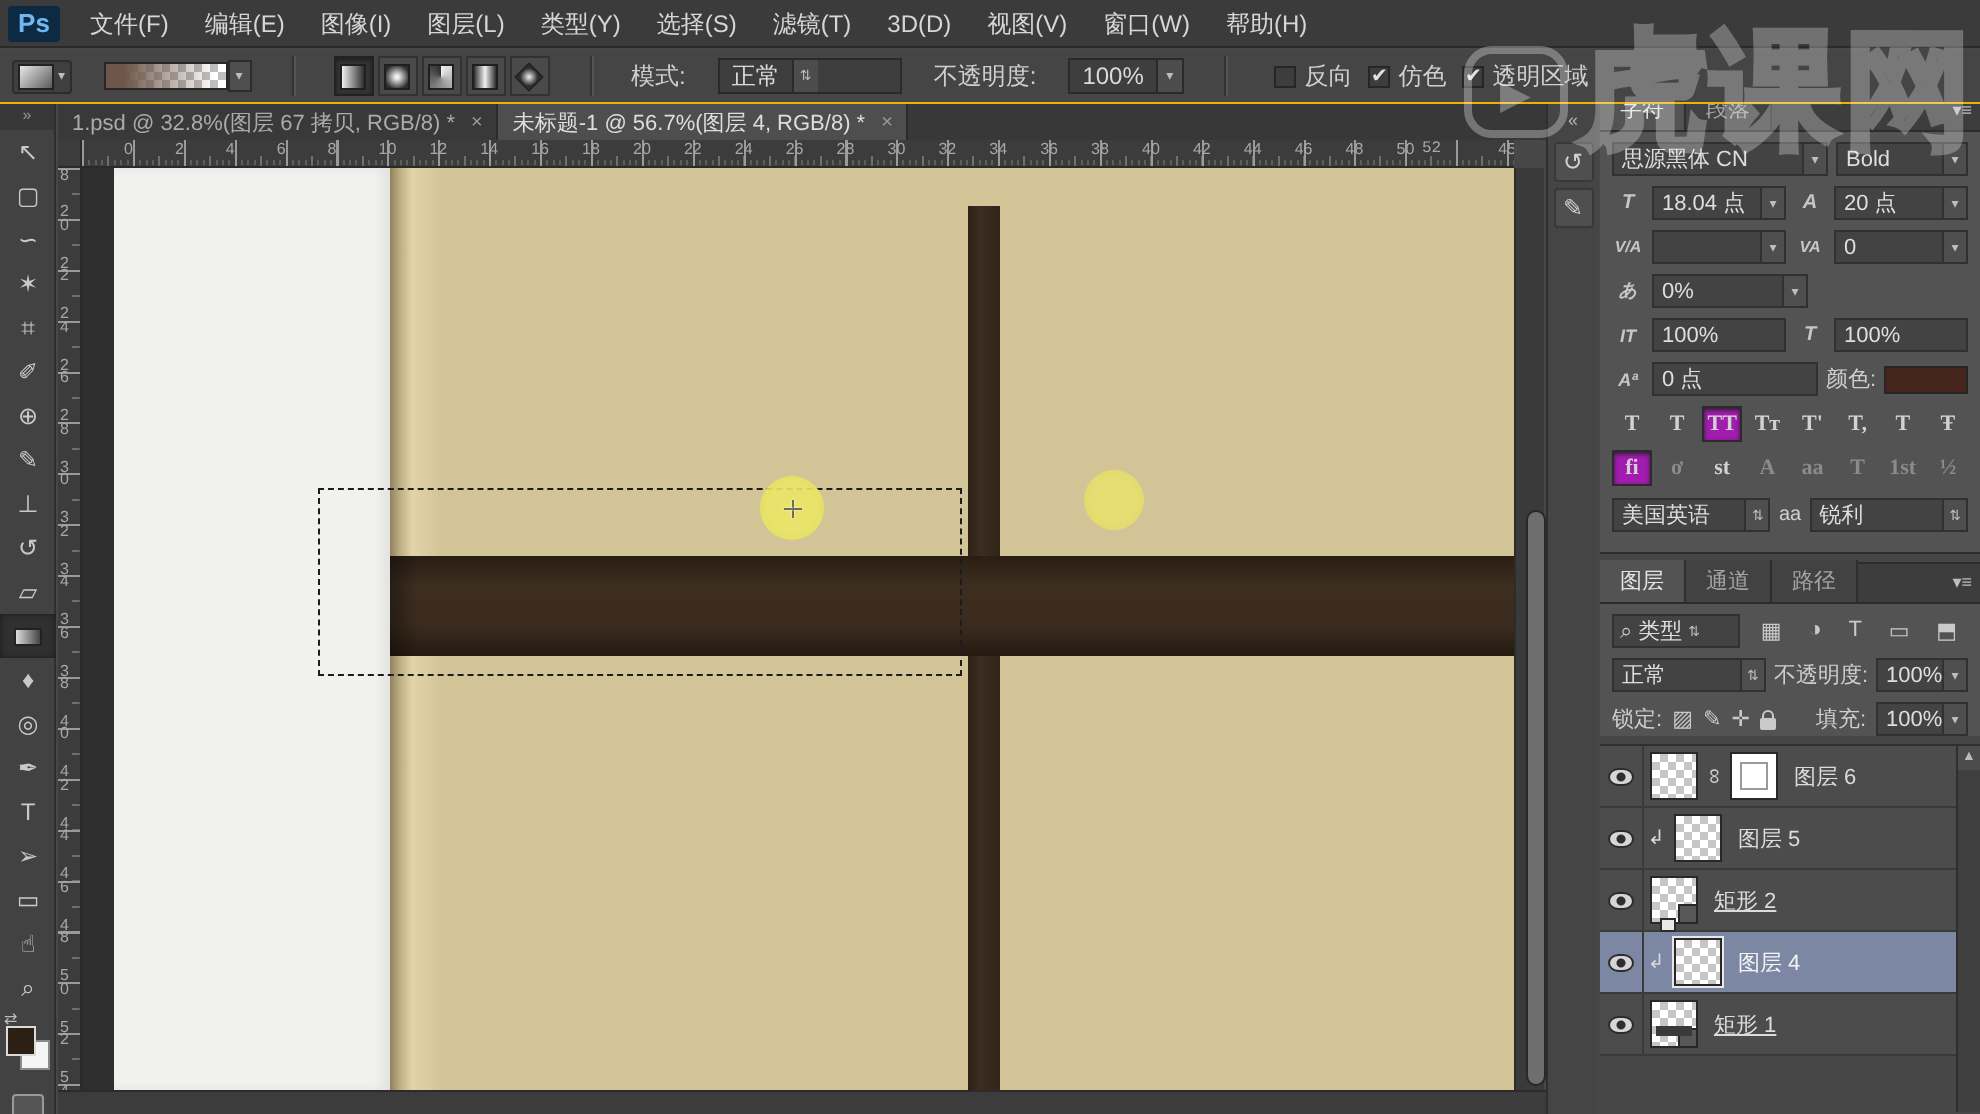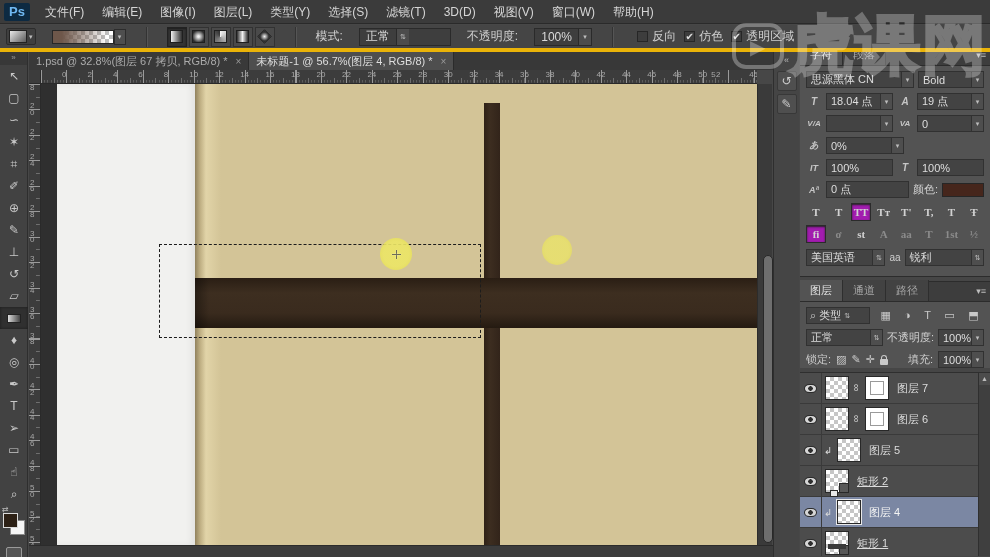--- a/index.html
+++ b/index.html
@@ -7,21 +7,21 @@
   body { font-family:"Liberation Sans","DejaVu Sans",sans-serif; background:#474747; position:relative; color:#cfcfcf; font-size:12px; }
 
   
   .menubar { position:absolute; left:0; top:0; width:990px; height:24px; background:#3b3b3b; border-bottom:1px solid #2a2a2a; display:flex; align-items:center; z-index:5; }
   .ps-logo { width:26px; height:18px; margin:0 6px 0 4px; background:#0d2a42; color:#6fb8f2; font-weight:bold; font-size:13px; display:flex; align-items:center; justify-content:center; border-radius:2px; }
   .menu-item { padding:0 9px; height:24px; line-height:24px; color:#d6d6d6; font-size:12px; cursor:default; }
   .win-controls { position:absolute; right:18px; top:2px; display:flex; gap:14px; z-index:4; }
   .win-btn { color:#b9b9b9; font-size:10px; width:16px; text-align:center; }
 
   
-  .optionsbar { position:absolute; left:0; top:25px; width:990px; height:27px; background:#454545; border-bottom:4px solid #eab308; display:flex; align-items:center; gap:16px; padding-left:6px; z-index:3; }
+  .optionsbar { position:absolute; left:0; top:25px; width:990px; height:27px; background:#454545; border-bottom:1px solid #eab308; display:flex; align-items:center; gap:16px; padding-left:6px; z-index:3; }
   .opt-sep { width:1px; height:20px; background:#333; margin:0 4px; box-shadow:1px 0 0 #555; }
   .tool-preset { display:flex; align-items:center; background:#3f3f3f; border:1px solid #2c2c2c; border-radius:2px; padding:1px 2px; gap:2px; }
   .tp-swatch { width:18px; height:13px; background:linear-gradient(135deg,#e8e8e8,#5a5a5a); border:1px solid #222; }
   .dd-arrow { font-size:7px; color:#bdbdbd; }
   .grad-preview-wrap { display:flex; align-items:center; }
   .grad-preview { width:62px; height:14px; border:1px solid #272727;
      background-image:
        linear-gradient(to right,#6e574a 0%,#6e574a 15%,rgba(110,87,74,0) 90%),
        linear-gradient(45deg,#bfbfbf 25%,transparent 25%,transparent 75%,#bfbfbf 75%),
        linear-gradient(45deg,#bfbfbf 25%,#fff 25%,#fff 75%,#bfbfbf 75%);
@@ -448,21 +448,21 @@
     <div class="frow">
       <span class="ficon">T</span>
       <div class="field">
         <span class="val">18.04 点</span>
         <span class="side">
             <span class="dd-arrow">▾</span>
           </span>
       </div>
       <span class="ficon">A</span>
       <div class="field">
-        <span class="val">19 点</span>
+        <span class="val">20 点</span>
         <span class="side">
             <span class="dd-arrow">▾</span>
           </span>
       </div>
     </div>
     <div class="frow">
       <span class="ficon" style="font-size:8px;">V/A</span>
       <div class="field">
         <span class="val"></span>
         <span class="side">
@@ -591,29 +591,20 @@
       <div class="field" style="max-width:46px;flex:none;width:46px;">
         <span class="val">100%</span>
         <span class="side">
             <span class="dd-arrow">▾</span>
           </span>
       </div>
     </div>
   </div>
   <div class="layers-list" id="layers-list">
 
-  <div class="lrow">
-        <div class="eye-cell">
-          <span class="eye"></span>
-        </div>
-        <div class="thumb"></div>
-        <span class="link-ico">∞</span>
-        <div class="mask-thumb"></div>
-        <span class="lname">图层 7</span>
-      </div>
       <div class="lrow">
         <div class="eye-cell">
           <span class="eye"></span>
         </div>
         <div class="thumb"></div>
         <span class="link-ico">∞</span>
         <div class="mask-thumb"></div>
         <span class="lname">图层 6</span>
       </div>
       <div class="lrow">

